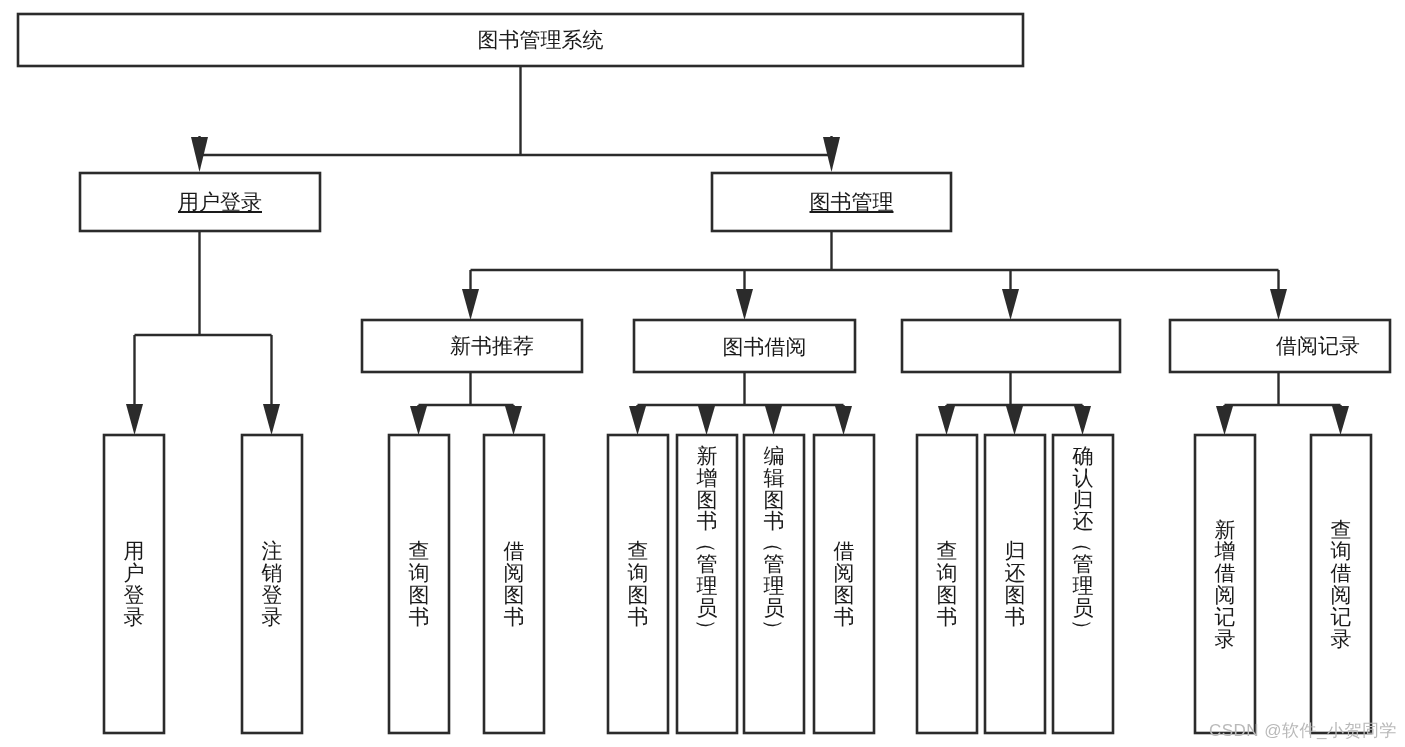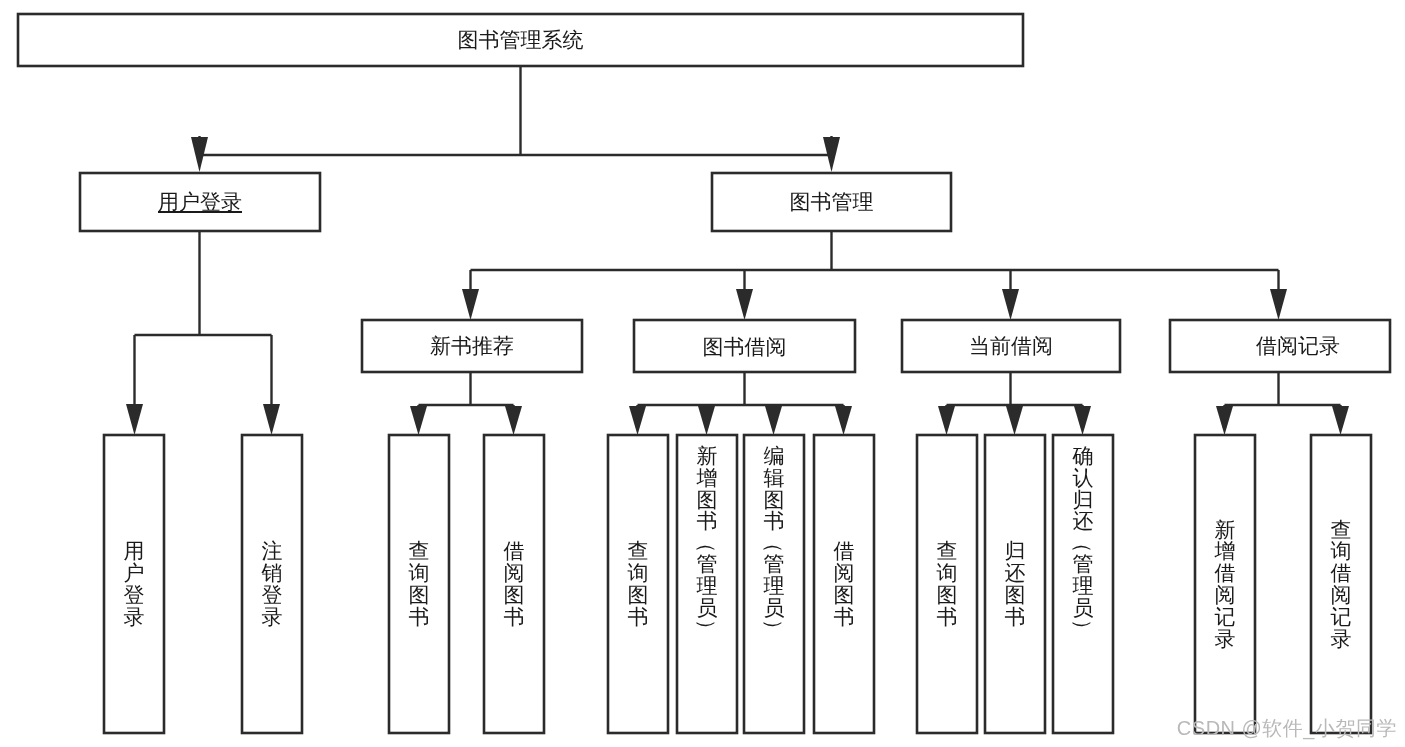--- a/index.html
+++ b/index.html
@@ -58,27 +58,28 @@
   }
   .horiz-text-wrap {
     position: absolute;
     display: flex;
     align-items: center;
     justify-content: center;
     font-family: "Liberation Sans", "DejaVu Sans", sans-serif;
     font-size: 21px;
     color: #1a1a1a;
     pointer-events: none;
+    padding-left: 20px;
   }
   .watermark {
     position: absolute;
     right: 8px;
     bottom: 5px;
     font-family: "Liberation Sans", "DejaVu Sans", sans-serif;
-    font-size: 20px;
+    font-size: 17px;
     color: #b9b9b9;
     letter-spacing: 0.5px;
     white-space: nowrap;
   }
 </style>
 </head>
 <body>
 
 <div id="diagram-root">
 
@@ -173,25 +174,24 @@
       <rect class="node-box" x="1053" y="435" width="60" height="298"></rect>
 
       <rect class="node-box" x="1195" y="435" width="60" height="298"></rect>
       <rect class="node-box" x="1311" y="435" width="60" height="298"></rect>
     </g>
   </svg>
 
   <div class="horiz-text-wrap" style="left:18px; top:14px; width:1005px; height:52px;">图书管理系统</div>
 
   <div class="horiz-text-wrap" style="left:80px; top:173px; width:240px; height:58px;text-decoration:underline;">用户登录</div>
-  <div class="horiz-text-wrap" style="left:712px; top:173px; width:239px; height:58px;">图书管理</div>
+  <div class="horiz-text-wrap" style="left:712px; top:173px; width:239px; height:58px;text-decoration:underline;">图书管理</div>
 
   <div class="horiz-text-wrap" style="left:362px; top:320px; width:220px; height:52px;">新书推荐</div>
   <div class="horiz-text-wrap" style="left:634px; top:320px; width:221px; height:53px;">图书借阅</div>
-  <div class="horiz-text-wrap" style="left:902px; top:320px; width:218px; height:52px;">当前借阅</div>
   <div class="horiz-text-wrap" style="left:1170px; top:320px; width:256px; height:52px;">借阅记录</div>
 
   <div class="vert-text-wrap" style="left:104px; top:435px; width:60px; height:298px;"><span>用</span><span>户</span><span>登</span><span>录</span></div>
   <div class="vert-text-wrap" style="left:242px; top:435px; width:60px; height:298px;"><span>注</span><span>销</span><span>登</span><span>录</span></div>
 
   <div class="vert-text-wrap" style="left:389px; top:435px; width:60px; height:298px;"><span>查</span><span>询</span><span>图</span><span>书</span></div>
   <div class="vert-text-wrap" style="left:484px; top:435px; width:60px; height:298px;"><span>借</span><span>阅</span><span>图</span><span>书</span></div>
 
   <div class="vert-text-wrap" style="left:608px; top:435px; width:60px; height:298px;"><span>查</span><span>询</span><span>图</span><span>书</span></div>
   <div class="vert-text-wrap" style="left:677px; top:435px; width:60px; height:298px; justify-content:flex-start; padding-top:10px; box-sizing:border-box;"><span>新</span><span>增</span><span>图</span><span>书</span><span style="display: block; transform: rotate(90deg); line-height: 1;">（</span><span>管</span><span>理</span><span>员</span><span style="display: block; transform: rotate(90deg); line-height: 1;">）</span></div>

